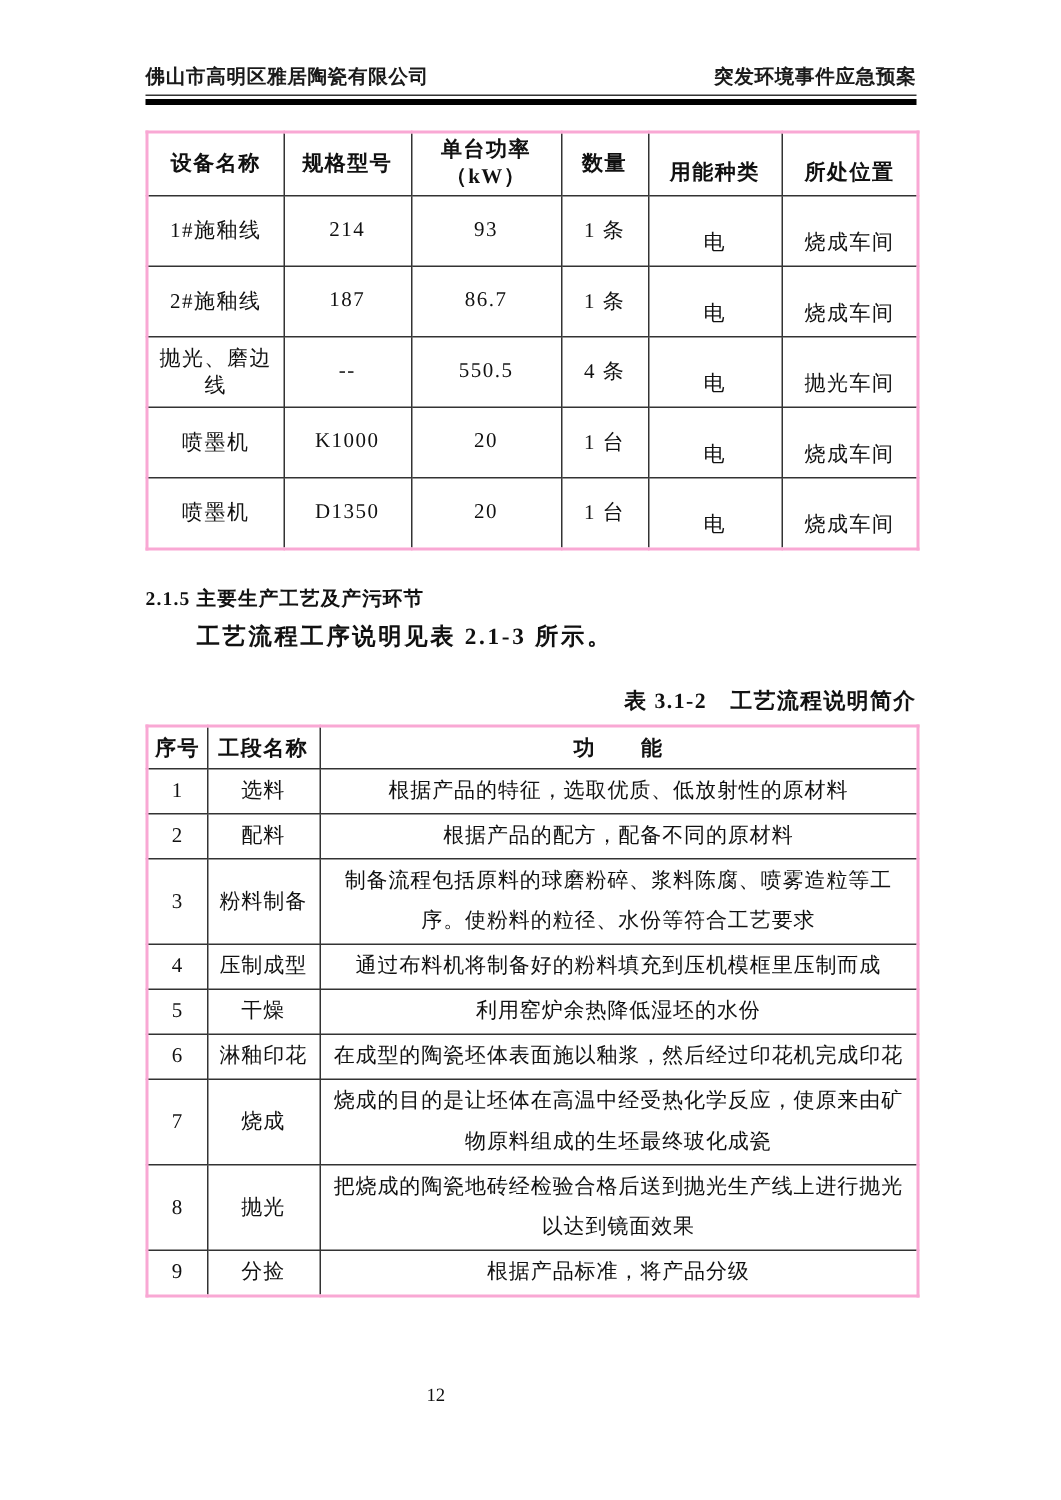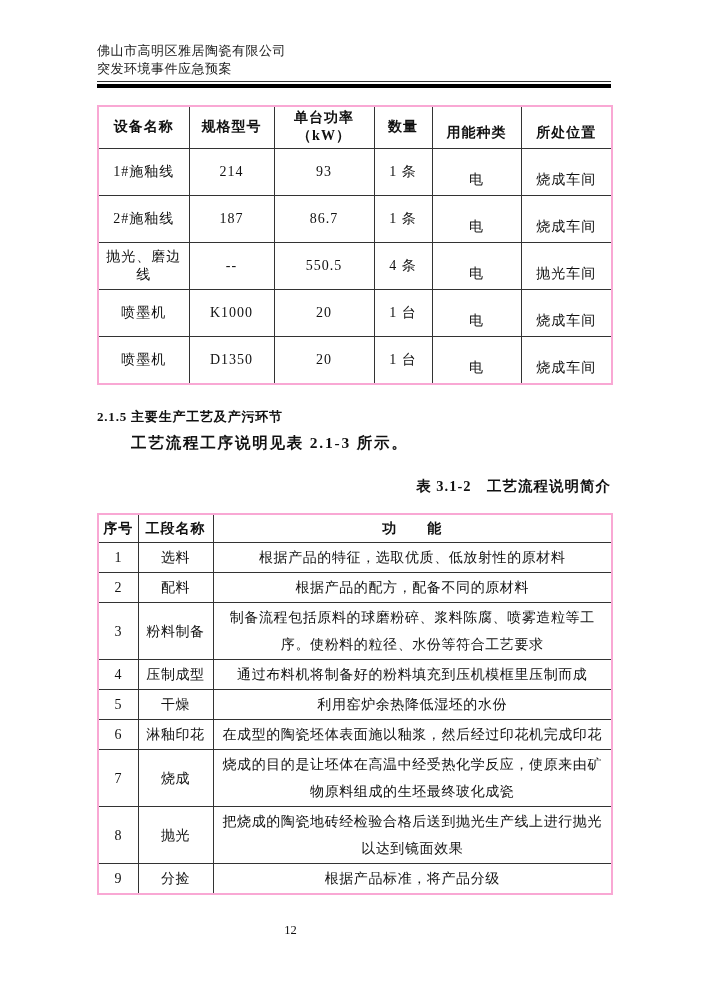--- a/index.html
+++ b/index.html
@@ -9,23 +9,22 @@
     font-family:"Liberation Serif","DejaVu Serif",serif;
     overflow:hidden;
   }
   .content { position:absolute; left:97px; top:0; width:514px; }
 
   
   .doc-header {
     padding-top:42px;
     display:flex; justify-content:space-between; align-items:flex-start;
     font-family:"Liberation Sans","DejaVu Sans",sans-serif;
-    font-weight:normal; font-size:13px; color:#1a1a1a;
+    font-weight:bold; font-size:13px; color:#1a1a1a;
     letter-spacing:0.5px;
-    flex-direction:column;
   }
   .rule-thin  { margin-top:3px; height:0; border-top:1.5px solid #333; }
   .rule-thick { margin-top:2px; height:3.5px; background:#000; }
 
   
   table { border-collapse:collapse; table-layout:fixed; width:514px; background:#fff; }
   th, td { border:1px solid #333; font-size:14px; text-align:center; vertical-align:middle;
            overflow:hidden; }
   table.bordered { border:2px solid #f9a8d4; }
   th { font-weight:bold; }
@@ -46,21 +45,21 @@
     font-size:15.5px; line-height:32.5px; letter-spacing:1.8px;
     text-align:justify; text-indent:2.2em;
   }
   .para.second { margin-top:0;font-weight:bold; }
 
   
   .tbl-caption {
     margin-top:17px; text-align:right; font-weight:bold;
     font-size:14.5px; letter-spacing:1px; line-height:20px;
   }
-  .t2 { margin-top:17px;padding-left:43px; }
+  .t2 { margin-top:5px;padding-left:43px; }
   .t2 th { height:25px; letter-spacing:1px; }
   .t2 td { line-height:27px; padding:1px 6px; letter-spacing:0.6px; }
 
   
   .page-footer {
     position:absolute; left:0; top:923px; width:581px;
     text-align:center; font-size:12.5px; color:#111;
   }
 </style>
 </head>

